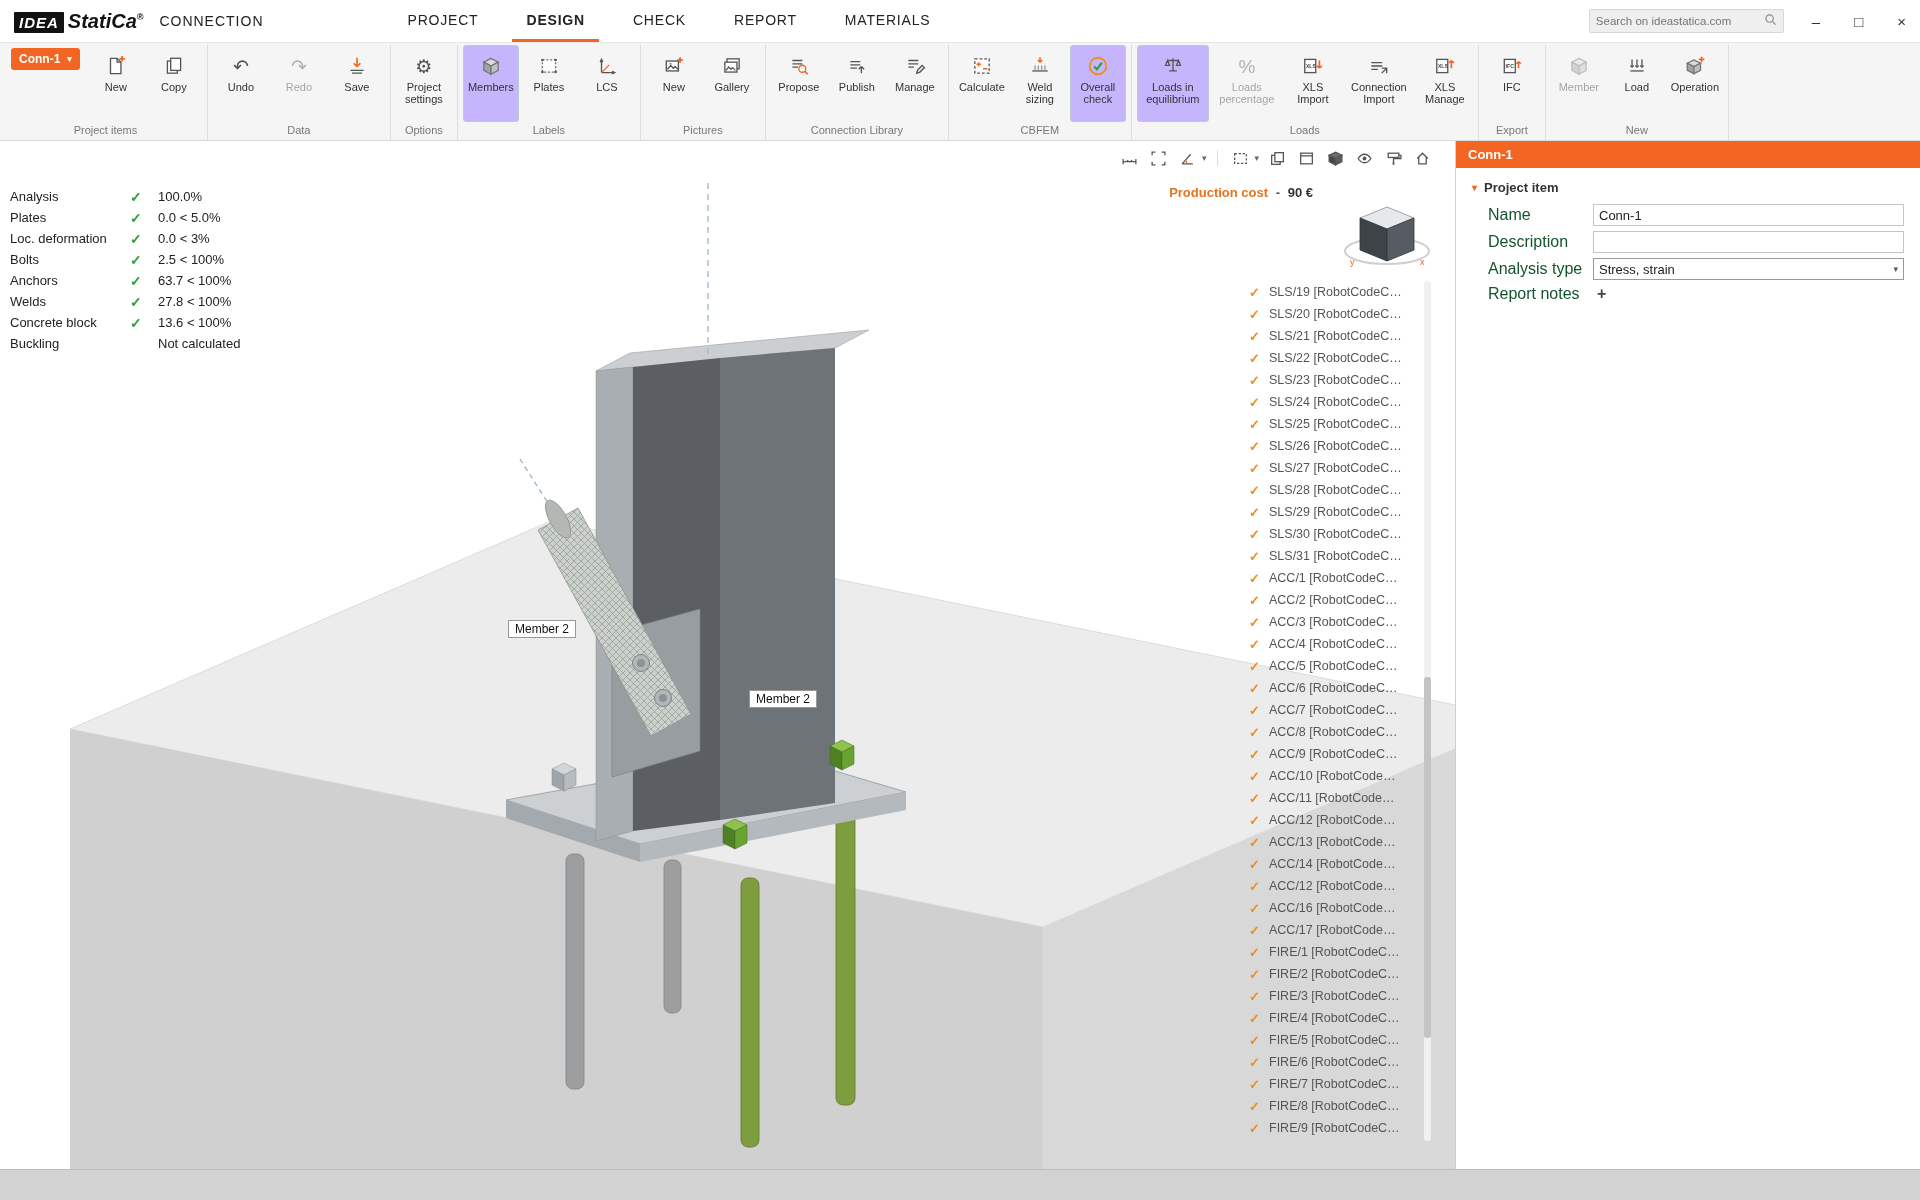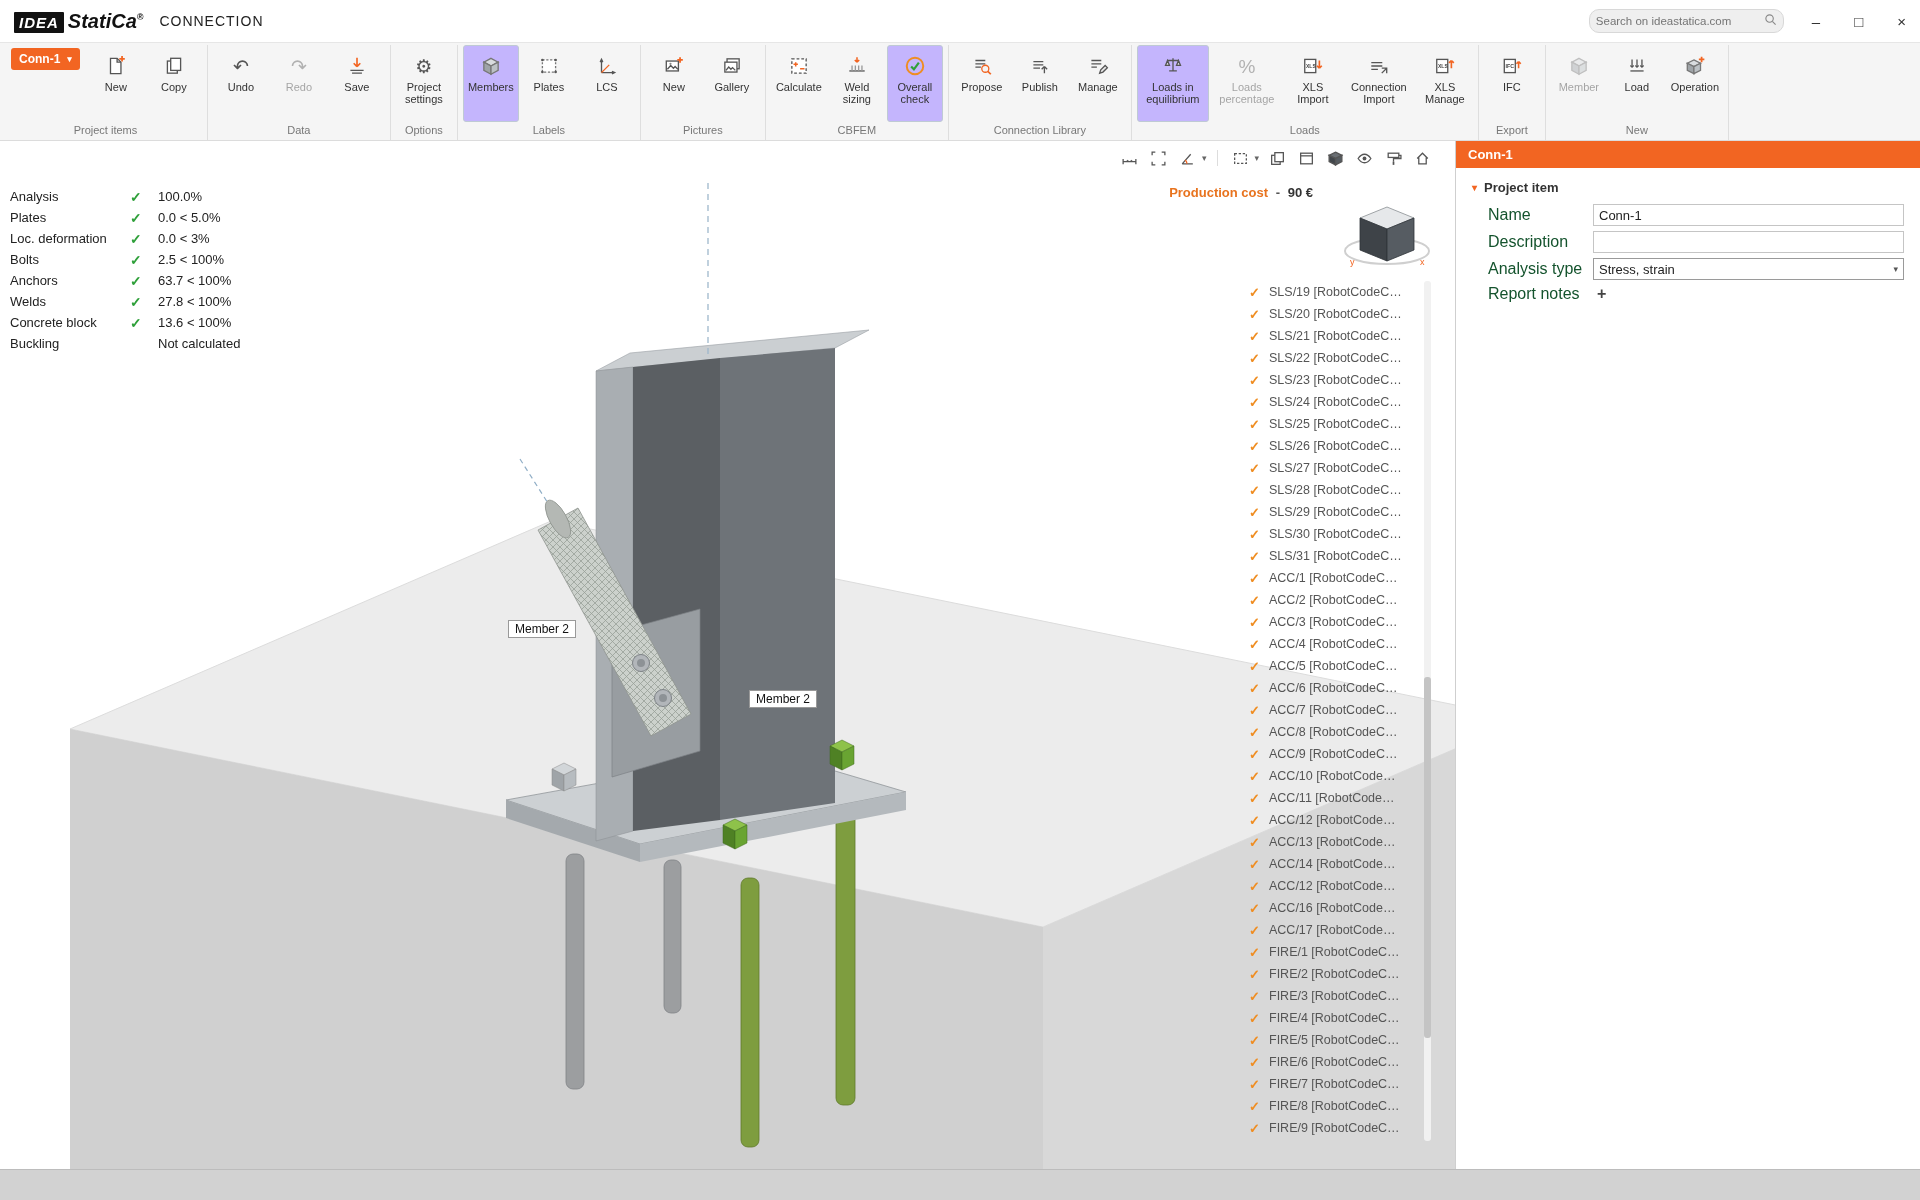--- a/index.html
+++ b/index.html
@@ -9,21 +9,21 @@
   
   .titlebar { height:43px; flex:0 0 43px; display:flex; align-items:center; background:#fff; border-bottom:1px solid #e6e6e6; padding:0 14px; }
   .logo { display:flex; align-items:baseline; gap:4px; }
   .logo-idea { background:#111; color:#fff; font-weight:bold; font-style:italic; font-size:15px; padding:2px 5px; border-radius:1px; letter-spacing:1px; }
   .logo-statica { font-weight:bold; font-style:italic; font-size:20px; color:#111; }
   .logo-reg { font-size:9px; vertical-align:super; color:#111; }
   .app-name { margin-left:16px; font-size:14px; letter-spacing:1px; color:#222; }
   .menu { display:flex; margin-left:130px; height:100%; gap:20px; }
   .m-item { display:flex; align-items:center; padding:0 14px; font-size:14px; letter-spacing:0.8px; color:#222; border-bottom:3px solid transparent; cursor:default; }
   .m-item.active { font-weight:bold; border-bottom-color:#f26522; }
-  .search-box { margin-left:auto; width:195px; height:24px; background:#efefef; border:1px solid #d8d8d8; border-radius:10px; display:flex; align-items:center; padding:0 6px; }
+  .search-box { margin-left:auto; width:195px; height:24px; background:#efefef; border:1px solid #d8d8d8; border-radius:2px; display:flex; align-items:center; padding:0 6px; }
   .search-box input { flex:1; border:none; background:transparent; outline:none; font-size:11.5px; color:#555; font-family:inherit; }
   .win-btns { display:flex; margin-left:28px; gap:34px; font-size:15px; color:#333; }
   .win-btns span { cursor:default; }
 
   
   .ribbon { height:98px; flex:0 0 98px; background:#f5f5f5; border-bottom:1px solid #dcdcdc; display:flex; align-items:stretch; padding:2px 4px 0; }
   .rb-group { display:flex; flex-direction:column; padding:0 5px; border-right:1px solid #dedede; }
   .rb-buttons { flex:1; display:flex; align-items:stretch; gap:2px; }
   .rb-label { text-align:center; font-size:11px; color:#777; padding:2px 2px 4px; white-space:nowrap; }
   .rb-btn { width:56px; display:flex; flex-direction:column; align-items:center; padding:5px 2px 2px; border-radius:3px; border:1px solid transparent; cursor:default; }
@@ -89,20 +89,27 @@
 </style>
 </head>
 <body>
 
 <div class="titlebar">
   <div class="logo">
     <span class="logo-idea">IDEA</span>
     <span class="logo-statica"><span>StatiCa</span><sup class="logo-reg">®</sup></span>
   </div>
   <span class="app-name">CONNECTION</span>
+  <div class="menu">
+    <span class="m-item">PROJECT</span>
+    <span class="m-item active">DESIGN</span>
+    <span class="m-item">CHECK</span>
+    <span class="m-item">REPORT</span>
+    <span class="m-item">MATERIALS</span>
+  </div>
   <div class="search-box">
     <input placeholder="Search on ideastatica.com" style="">
     <span>
       <svg width="13" height="13" viewBox="0 0 14 14" class="ic" style="stroke:#888">
           <circle cx="6" cy="6" r="4"></circle>
           <path d="M9 9l3.5 3.5"></path>
         </svg>
     </span>
   </div>
   <div class="win-btns">
@@ -239,20 +246,54 @@
       </div>
     </div>
     <div class="rb-label">Pictures</div>
   </div>
 
   <div class="rb-group">
     <div class="rb-buttons">
       <div class="rb-btn">
         <span class="rb-ico">
           <svg width="22" height="22" viewBox="0 0 20 20" class="ic">
+              <path d="M4 5h9M4 8h9M4 11h5"></path>
+              <circle cx="13" cy="12.5" r="3.2" stroke="#f26522"></circle>
+              <path d="M15.3 14.8L18 17.5" stroke="#f26522" stroke-width="1.6"></path>
+            </svg>
+        </span>
+        <span class="rb-cap">Propose</span>
+      </div>
+      <div class="rb-btn">
+        <span class="rb-ico">
+          <svg width="22" height="22" viewBox="0 0 20 20" class="ic">
+              <path d="M4 6h9M4 9h9M4 12h6"></path>
+              <path d="M14 16.5v-6m0 0l-2.5 2.5m2.5-2.5l2.5 2.5"></path>
+            </svg>
+        </span>
+        <span class="rb-cap">Publish</span>
+      </div>
+      <div class="rb-btn">
+        <span class="rb-ico">
+          <svg width="22" height="22" viewBox="0 0 20 20" class="ic">
+              <path d="M4 5h9M4 8h9M4 11h5"></path>
+              <path d="M11.5 16.5l1-3 4-4 2 2-4 4z" fill="#e8e8e8"></path>
+            </svg>
+        </span>
+        <span class="rb-cap">Manage</span>
+      </div>
+    </div>
+    <div class="rb-label">Connection Library</div>
+  </div>
+
+  <div class="rb-group">
+    <div class="rb-buttons">
+      <div class="rb-btn">
+        <span class="rb-ico">
+          <svg width="22" height="22" viewBox="0 0 20 20" class="ic">
               <rect x="3.5" y="3.5" width="13" height="13" fill="#fff" stroke-dasharray="2.5 1.8"></rect>
               <path d="M7 6.5v4M5 8.5h4M11 12.5h4" stroke="#f26522" stroke-width="1.4"></path>
             </svg>
         </span>
         <span class="rb-cap">Calculate</span>
       </div>
       <div class="rb-btn">
         <span class="rb-ico">
           <svg width="22" height="22" viewBox="0 0 20 20" class="ic">
               <path d="M3 14.5h14"></path>
@@ -266,54 +307,20 @@
         <span class="rb-ico">
           <svg width="22" height="22" viewBox="0 0 20 20" class="ic">
               <circle cx="10" cy="10" r="7.5" stroke="#ef8d22" stroke-width="1.8"></circle>
               <path d="M6.5 10.5l2.5 2.5 4.5-6" stroke="#2fa03a" stroke-width="2"></path>
             </svg>
         </span>
         <span class="rb-cap">Overall check</span>
       </div>
     </div>
     <div class="rb-label">CBFEM</div>
-  </div>
-
-  <div class="rb-group">
-    <div class="rb-buttons">
-      <div class="rb-btn">
-        <span class="rb-ico">
-          <svg width="22" height="22" viewBox="0 0 20 20" class="ic">
-              <path d="M4 5h9M4 8h9M4 11h5"></path>
-              <circle cx="13" cy="12.5" r="3.2" stroke="#f26522"></circle>
-              <path d="M15.3 14.8L18 17.5" stroke="#f26522" stroke-width="1.6"></path>
-            </svg>
-        </span>
-        <span class="rb-cap">Propose</span>
-      </div>
-      <div class="rb-btn">
-        <span class="rb-ico">
-          <svg width="22" height="22" viewBox="0 0 20 20" class="ic">
-              <path d="M4 6h9M4 9h9M4 12h6"></path>
-              <path d="M14 16.5v-6m0 0l-2.5 2.5m2.5-2.5l2.5 2.5"></path>
-            </svg>
-        </span>
-        <span class="rb-cap">Publish</span>
-      </div>
-      <div class="rb-btn">
-        <span class="rb-ico">
-          <svg width="22" height="22" viewBox="0 0 20 20" class="ic">
-              <path d="M4 5h9M4 8h9M4 11h5"></path>
-              <path d="M11.5 16.5l1-3 4-4 2 2-4 4z" fill="#e8e8e8"></path>
-            </svg>
-        </span>
-        <span class="rb-cap">Manage</span>
-      </div>
-    </div>
-    <div class="rb-label">Connection Library</div>
   </div>
 
   <div class="rb-group">
     <div class="rb-buttons">
       <div class="rb-btn wide sel">
         <span class="rb-ico">
           <svg width="22" height="22" viewBox="0 0 20 20" class="ic">
               <path d="M10 3v11.5M6.5 14.5h7M5 5h10"></path>
               <path d="M5 5l-1.8 4.5h3.6zM15 5l-1.8 4.5h3.6z" fill="#e0e0e0"></path>
             </svg>

